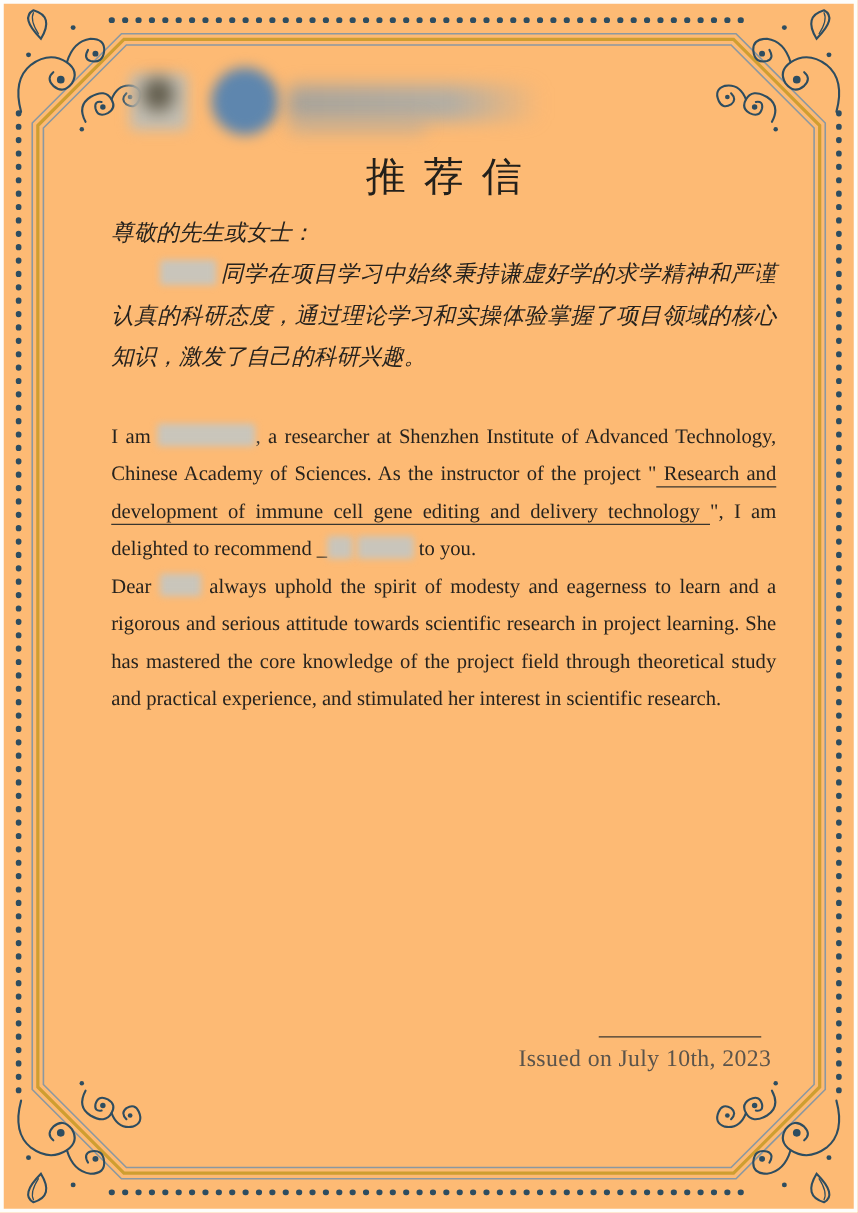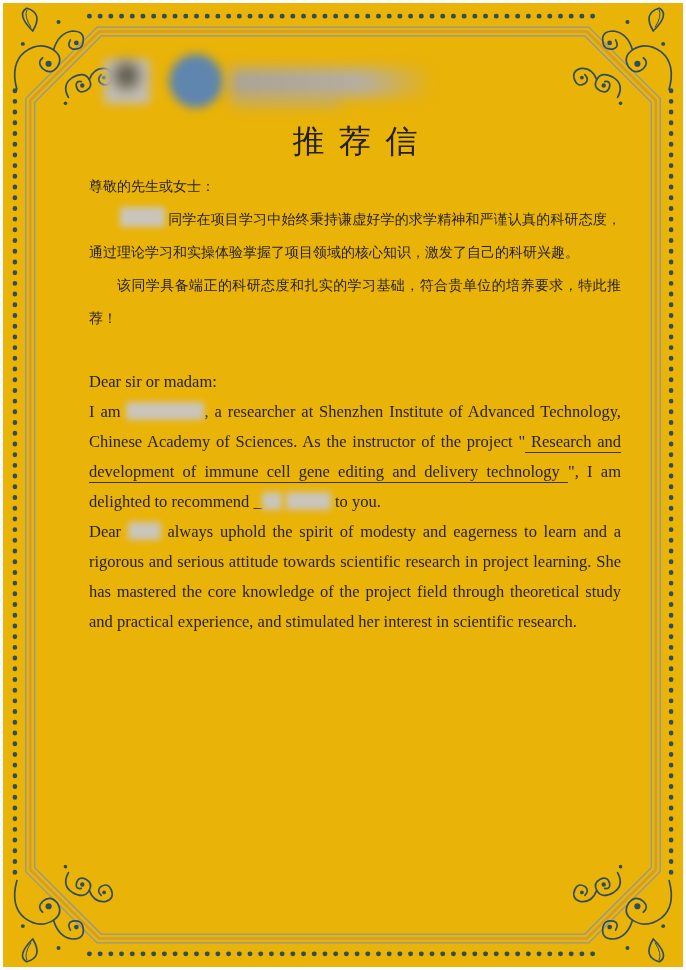--- a/index.html
+++ b/index.html
@@ -1,20 +1,20 @@
 <!DOCTYPE html>
 <html><head>
 <meta charset="utf-8">
 <style>
   html,body{margin:0;padding:0;background:#ffffff;}
   .page{
     position:relative;
     width:686px;height:970px;
     box-sizing:border-box;
-    background:#eab308;
+    background:#fdba74;
     border:3px solid #fdfdfb;
     font-family:"Liberation Serif","DejaVu Serif",serif;
     color:#27231e;
     overflow:hidden;
   }
   .border-svg{position:absolute;left:0;top:0;width:100%;height:100%;pointer-events:none;}
 
   
   .lh{position:absolute;left:0;top:0;}
   .lh-gray{position:absolute;left:101px;top:56px;width:46px;height:45px;background:#c3beb2;filter:blur(5px);border-radius:4px;}
@@ -26,21 +26,21 @@
     background:rgba(175,169,158,0.55);filter:blur(7px);}
 
   .content{position:absolute;left:86px;top:0;width:532px;}
   .title{
     margin:119px 0 0 0;
     text-align:center;
     font-size:32px;font-weight:400;line-height:1.2;
     letter-spacing:0.45em;text-indent:0.45em;
     color:#23201b;
   }
-  .zh{margin-top:10px;font-size:14px;line-height:33px;text-align:justify;}
+  .zh{margin-top:10px;font-size:18px;line-height:33px;text-align:justify;font-style:italic;}
   .zh p{margin:0;text-indent:2em;}
   .zh p.no-indent{text-indent:0;}
   .en{margin-top:32px;font-size:16.5px;line-height:30px;text-align:justify;}
   .en p{margin:0;}
 
   .u{border-bottom:1px solid #3a362e;padding-bottom:1px;}
 
   
   .rd{display:inline-block;background:#c9c5bb;filter:blur(3px);border-radius:2px;vertical-align:-3px;}
   .rd-zh{height:20px;}
@@ -107,24 +107,26 @@
     <div class="lh-bar"></div>
     <div class="lh-bar2"></div>
   </div>
 
   <div class="content">
     <h1 class="title">推荐信</h1>
 
     <div class="zh">
       <p class="no-indent"><span>尊敬的先生或女士：</span></p>
       <p><span class="rd rd-zh w45 rd-sp"></span><span>同学在项目学习中始终秉持谦虚好学的求学精神和严谨认真的科研态度，通过理论学习和实操体验掌握了项目领域的核心知识，激发了自己的科研兴趣。</span></p>
-      <p><span>该同学具备端正的科研态度和扎实的学习基础，符合贵单位的培养要求，特此推荐！</span></p>
     </div>
 
     <div class="en">
-      <p><span>Dear sir or madam:</span></p>
       <p><span>I am</span> <span class="rd rd-en w78"></span><span>, a researcher at Shenzhen Institute of Advanced Technology, Chinese Academy of Sciences. As the instructor of the project "</span><span class="u"><span> Research and development of immune cell gene editing and delivery technology </span></span><span>", I am delighted to recommend _</span><span class="rd rd-en w20"></span> <span class="rd rd-en w45"></span> <span>to you.</span></p>
       <p><span>Dear</span> <span class="rd rd-en w33"></span> <span>always uphold the spirit of modesty and eagerness to learn and a rigorous and serious attitude towards scientific research in project learning. She has mastered the core knowledge of the project field through theoretical study and practical experience, and stimulated her interest in scientific research.</span></p>
     </div>
   </div>
 
+  <div class="signature">
+    <div class="sign-line"></div>
+    <div class="issued">Issued on July 10th, 2023</div>
+  </div>
 
 </div>
 
 </body></html>

